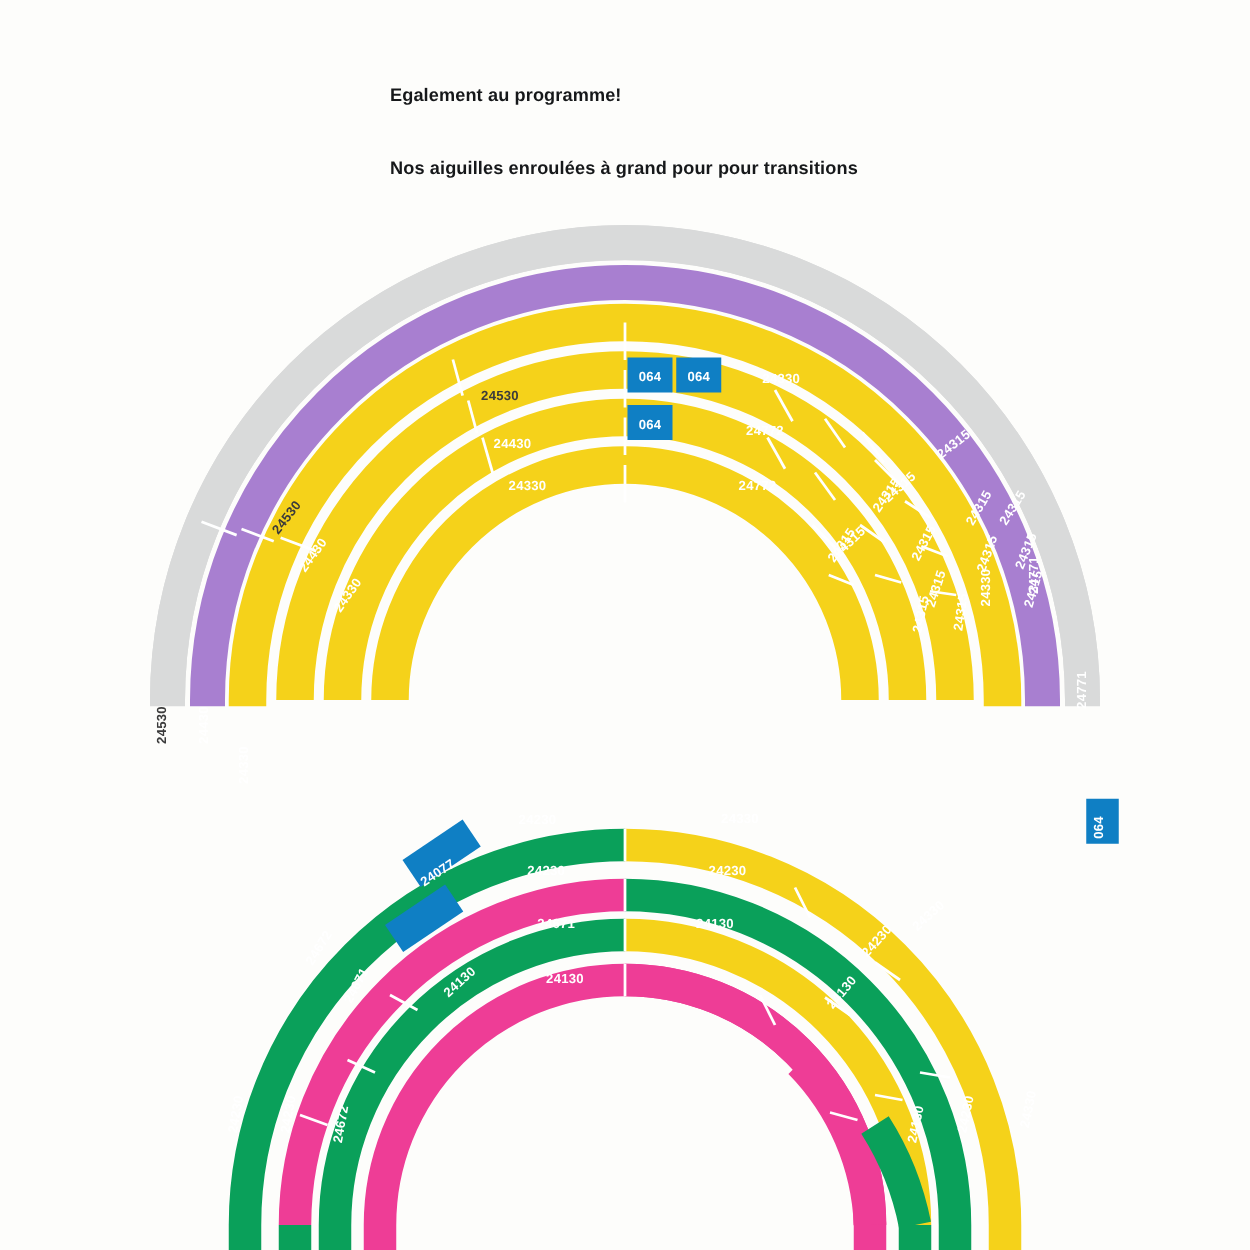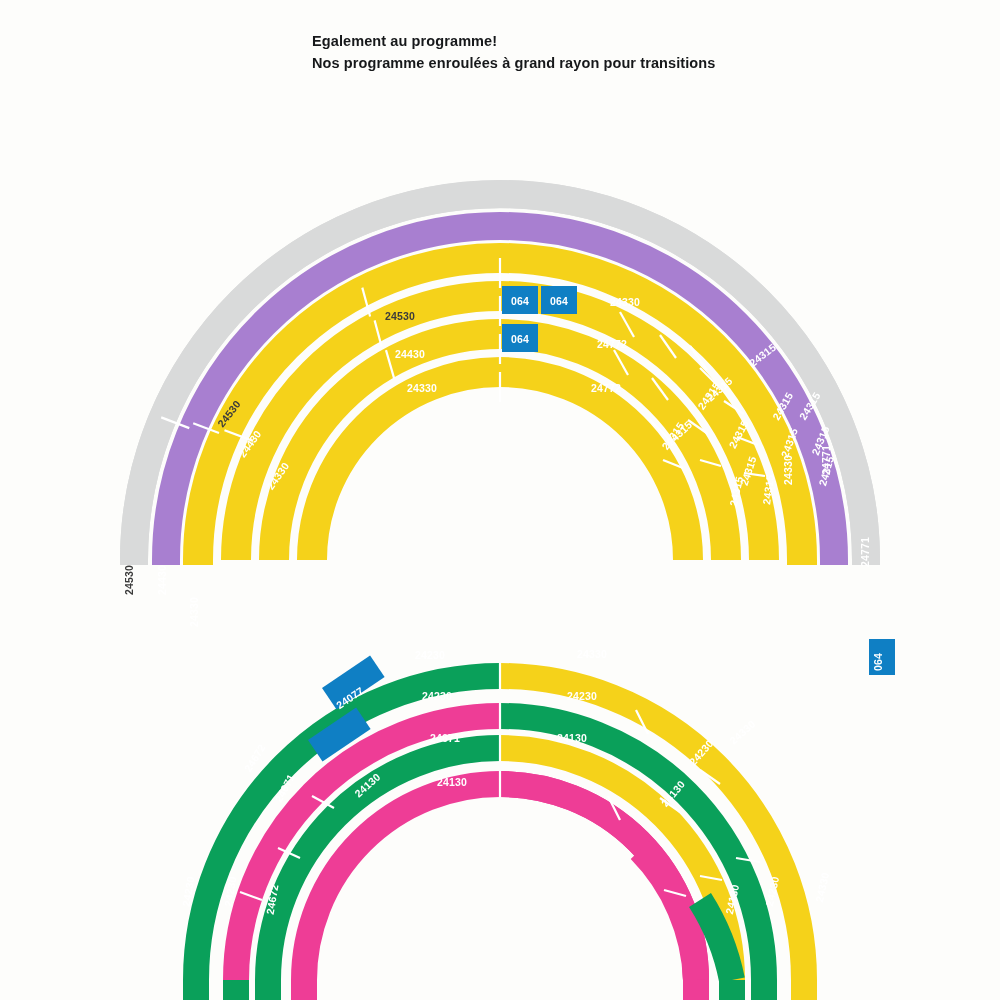--- a/index.html
+++ b/index.html
@@ -25,21 +25,21 @@
     position: absolute;
     left: 312px;
     top: 30px;
     width: 520px;
     font-size: 14.5px;
     font-weight: bold;
     line-height: 1.55;
     letter-spacing: 0.1px;
     color: #16181a;
   }
-  #caption div { white-space: nowrap; }
+  #caption div { white-space: nowrap; margin-top: 36px; }
 
   .figure {
     position: absolute;
     left: 0;
     width: 1000px;
   }
   #figure-top { top: 120px; height: 470px; }
   #figure-bottom { top: 600px; height: 400px; }
 
   svg { display: block; overflow: visible; }
@@ -55,21 +55,21 @@
   .seg-label.onblue { fill: #ffffff; }
   .divider { stroke: #ffffff; stroke-width: 2.2; fill: none; }
 </style>
 </head>
 <body>
 
 <div id="page">
 
   <div id="caption">
     <div>Egalement au programme!</div>
-    <div>Nos programme enroulées à grand rayon pour transitions</div>
+    <div>Nos aiguilles enroulées à grand pour pour transitions</div>
   </div>
 
   <div class="figure" id="figure-top">
     <svg width="1000" height="470" viewBox="0 0 1000 470">
 
       <path d="M 120,440 A 380,380 0 0 1 880,440 L 880,440 L 852,440 A 352,352 0 0 0 148,440 Z" fill="#d9dada"></path>
 
       <path d="M 134,440 A 366,366 0 0 1 866,440" fill="none" stroke="#d9dada" stroke-width="28"></path>
 
       <path d="M 166,440 A 334,334 0 0 1 834,440" fill="none" stroke="#a87fd0" stroke-width="28"></path>

